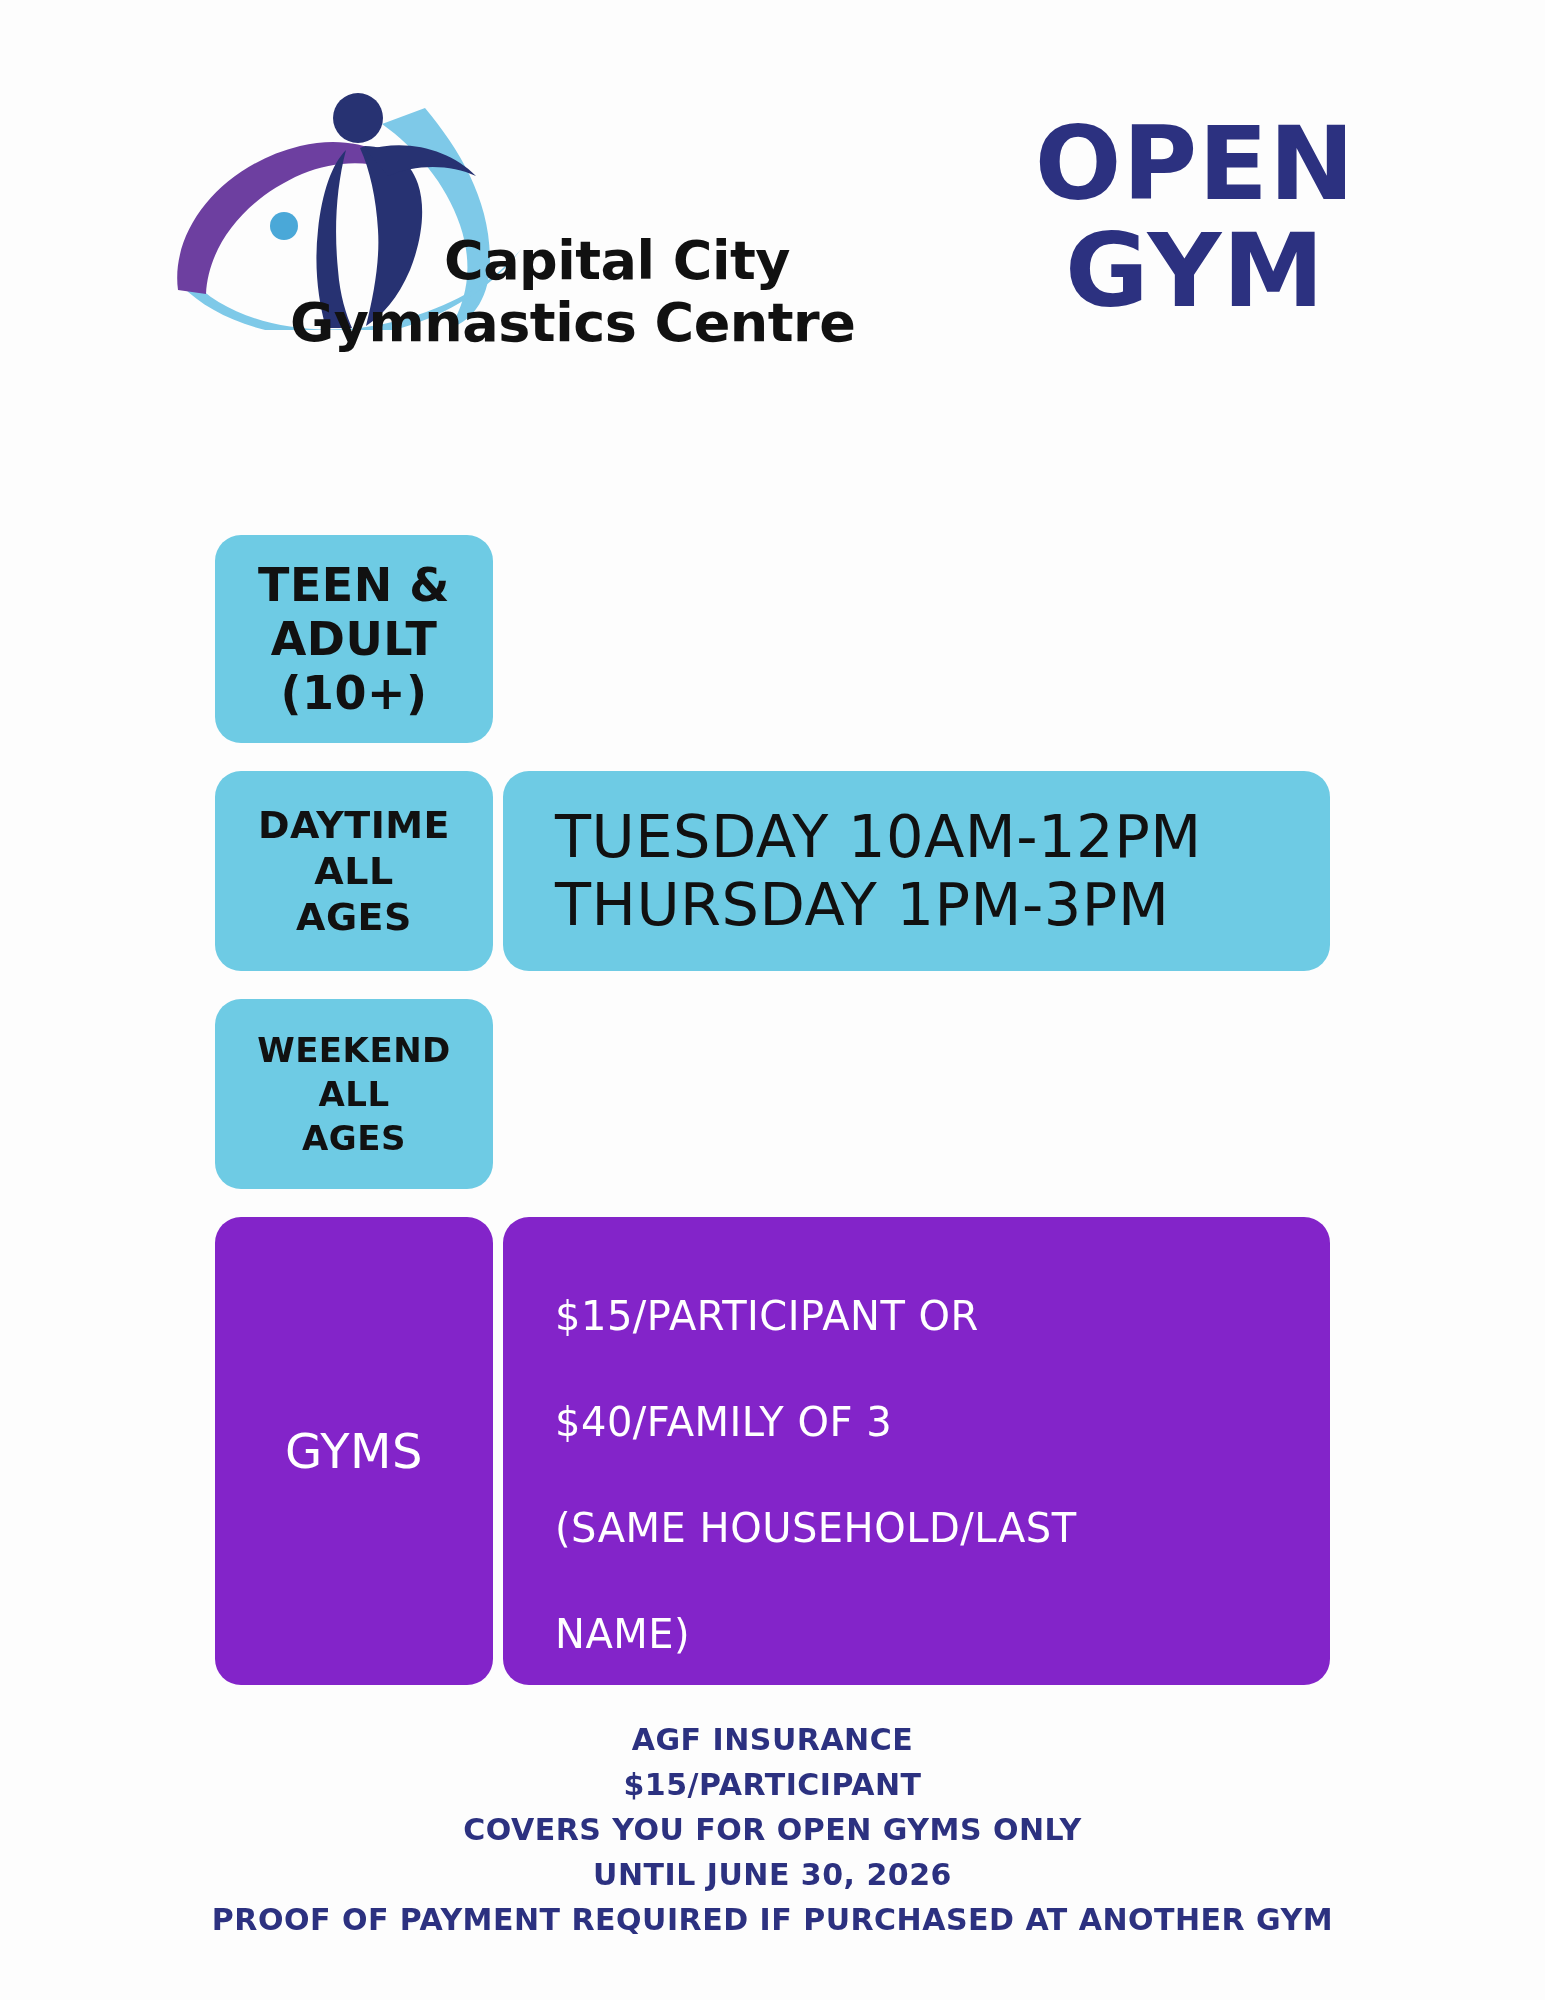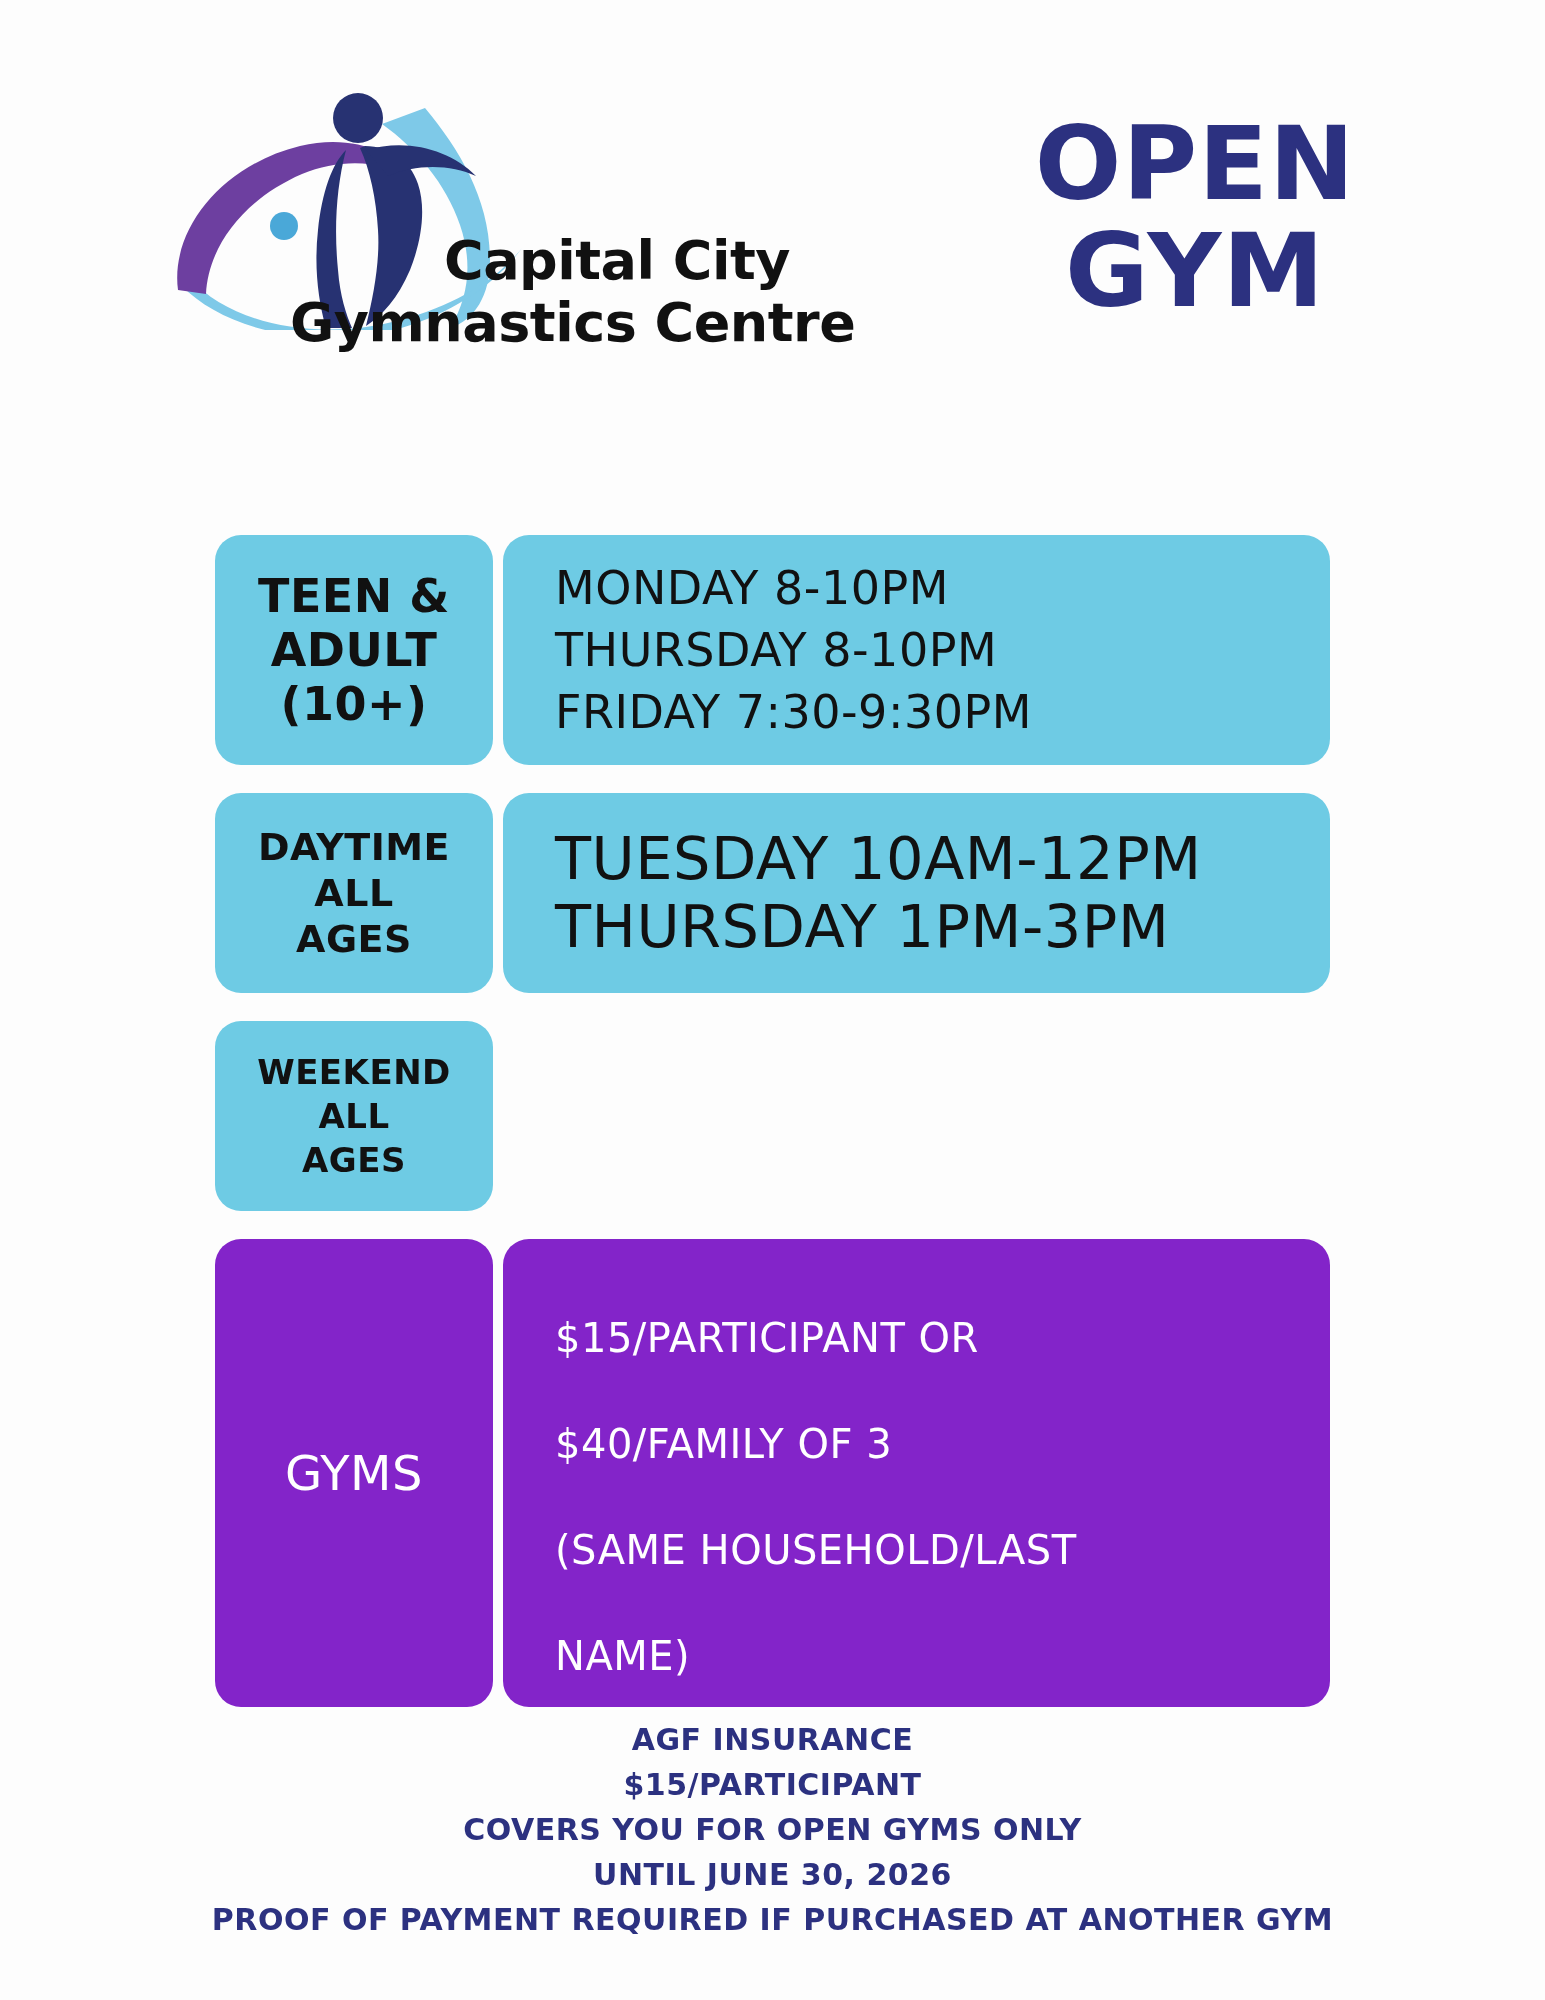--- a/index.html
+++ b/index.html
@@ -204,25 +204,20 @@
   <div class="rows">
 
     <div class="row row-1 blue">
       <div class="cell-label lbl-1">
         <div>
           <div>TEEN &amp;</div>
           <div>ADULT</div>
           <div>(10+)</div>
         </div>
       </div>
-      <div class="cell-value">
-        <div class="val-line">MONDAY 8-10PM</div>
-        <div class="val-line">THURSDAY 8-10PM</div>
-        <div class="val-line">FRIDAY 7:30-9:30PM</div>
-      </div>
     </div>
 
     <div class="row row-2 blue">
       <div class="cell-label lbl-2">
         <div>
           <div>DAYTIME</div>
           <div>ALL</div>
           <div>AGES</div>
         </div>
       </div>

